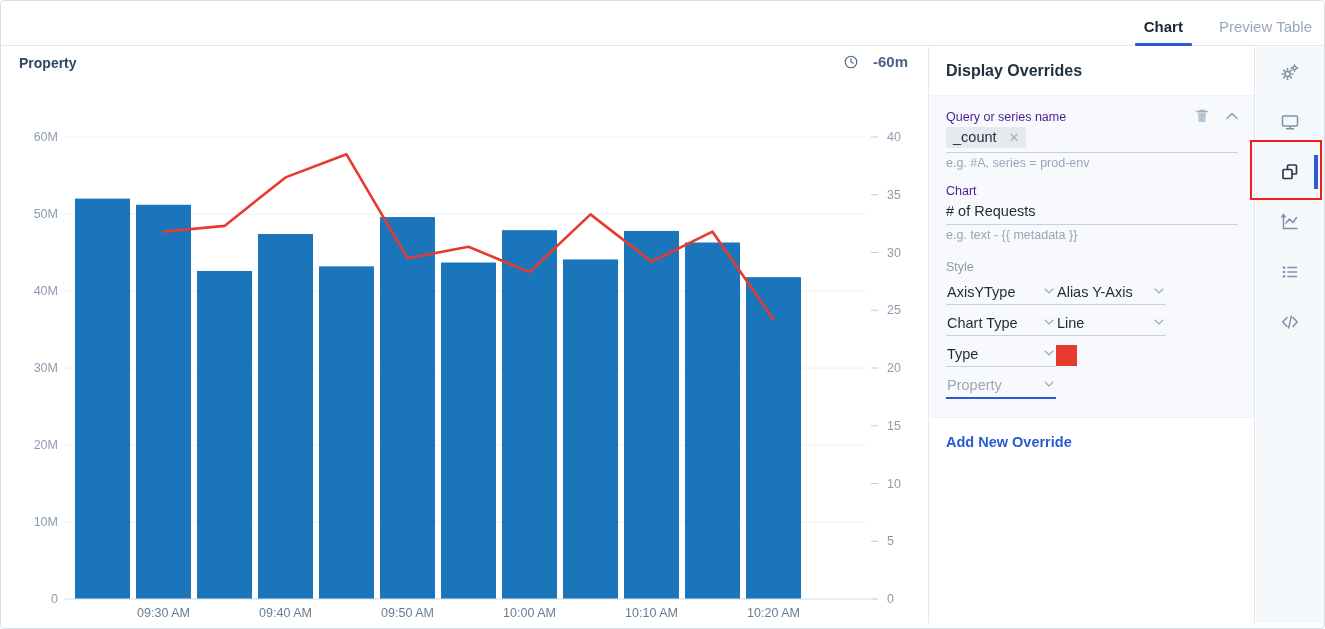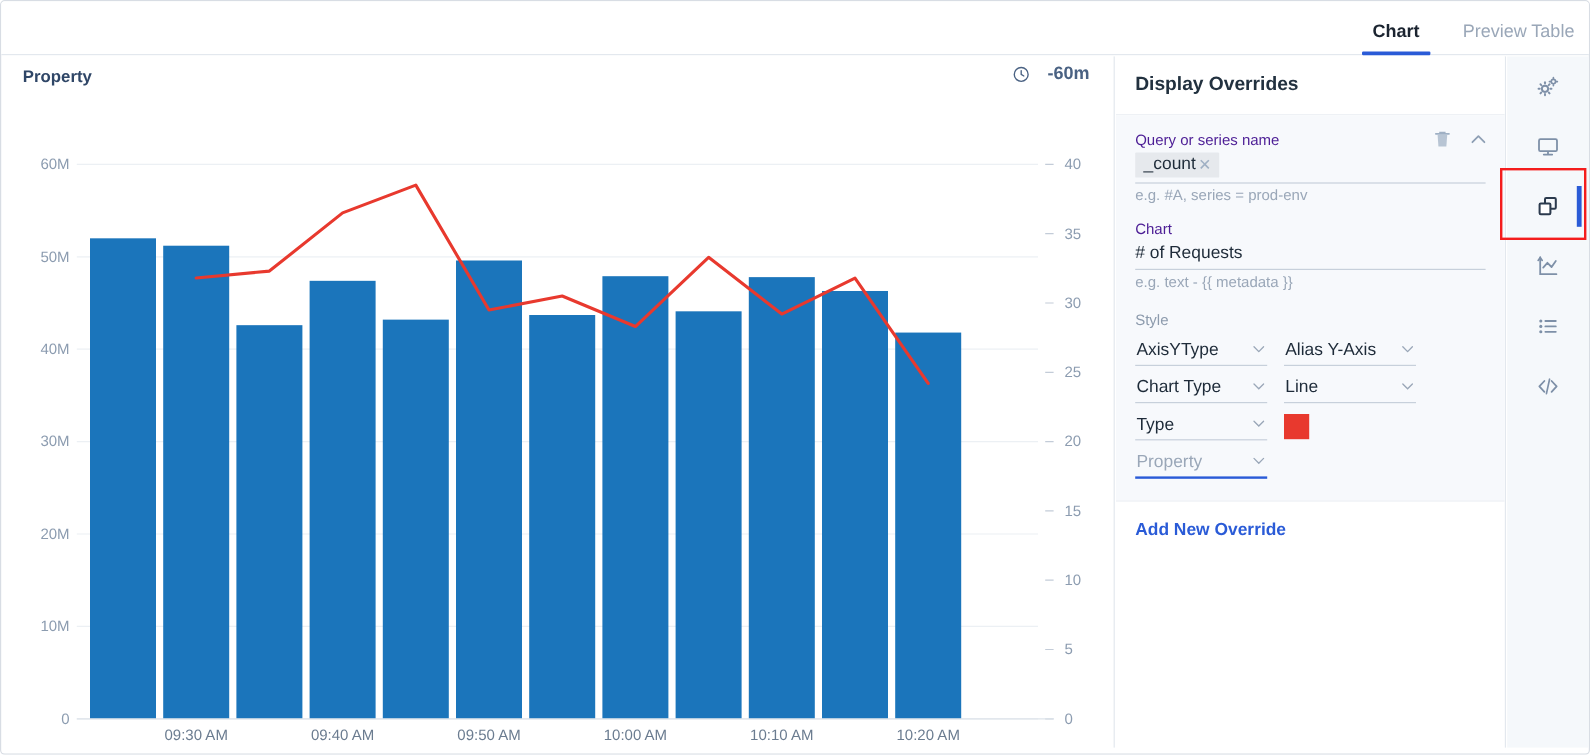--- a/index.html
+++ b/index.html
@@ -98,29 +98,29 @@
   .input-line {
     border-bottom: 1px solid #c7d0db;
     padding-bottom: 4px;
     min-height: 24px;
     display: flex; align-items: center;
   }
   .chip {
     background: #e6e9ed;
     padding: 2px 7px 3px 7px;
     font-size: 14.5px; color: #1e2b39;
-    display: inline-flex; align-items: center; gap: 2px;
+    display: inline-flex; align-items: center; gap: 12px;
     border-radius: 1px;
   }
   .chip-x { color: #9fb0c4; font-size: 13px; cursor: pointer; }
   .text-value { font-size: 14.5px; color: #1e2b39; }
 
   .style-label { font-size: 12.5px; color: #8d9bad; margin: 18px 0 2px 0; }
 
-  .sel-row { display: flex; gap: 14px; margin-top: 7px; }
+  .sel-row { display: flex; margin-top: 7px; }
   .sel {
     position: relative;
     width: 110px;
     border-bottom: 1px solid #c7d0db;
     padding: 3px 16px 4px 1px;
     font-size: 14.5px; color: #1e2b39;
     cursor: pointer;
     white-space: nowrap;
   }
   .sel.placeholder { color: #9aa7b8; border-bottom: 2px solid #2a5bd7; }

